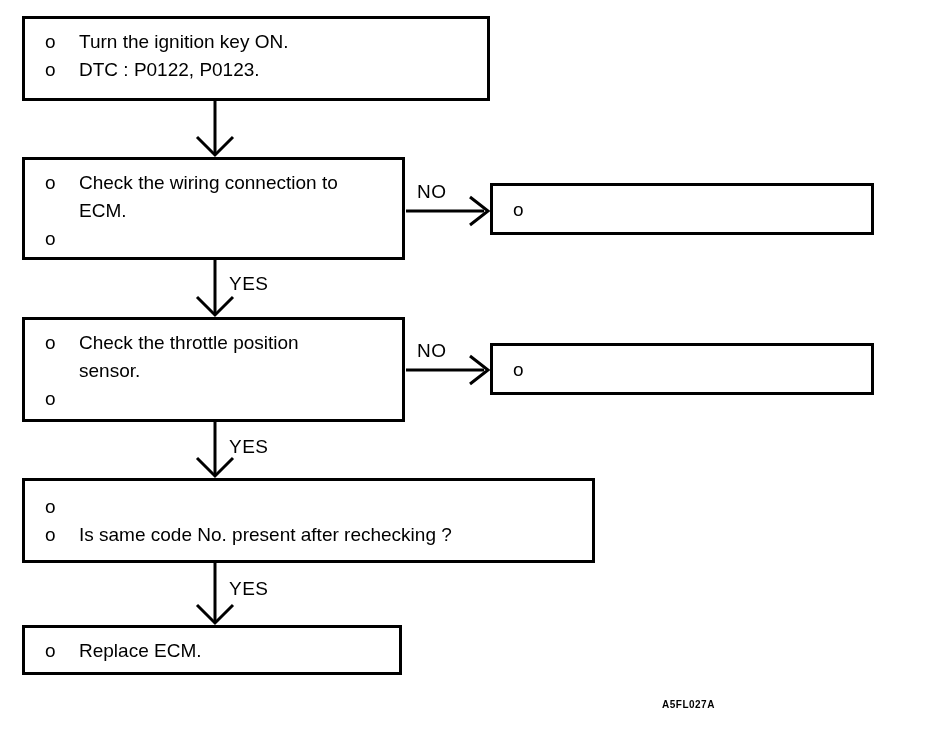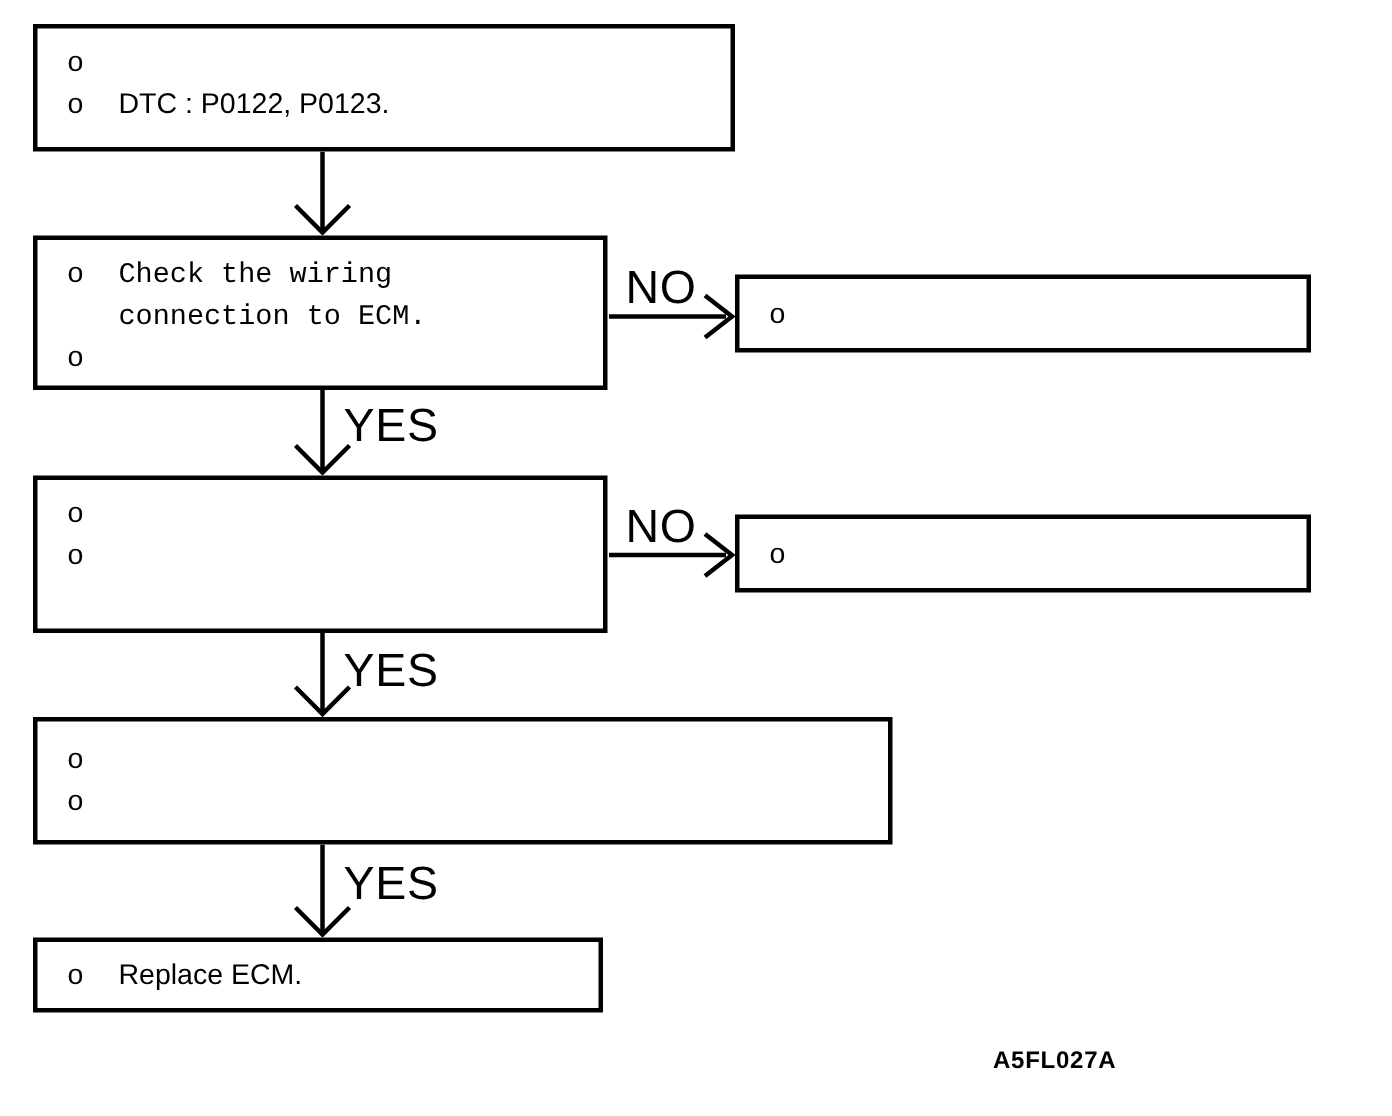--- a/index.html
+++ b/index.html
@@ -34,44 +34,43 @@
   .bullet {
     flex: 0 0 34px;
     text-align: left;
     padding-left: 4px;
   }
   .row-text {
     flex: 0 1 auto;
   }
   .narrow .row-text {
     max-width: 285px;
-    font-family: Liberation Mono, monospace;
   }
   .branch-label {
     position: absolute;
-    font-size: 31px;
+    font-size: 19px;
     line-height: 24px;
     letter-spacing: 0.5px;
   }
   #connectors {
     position: absolute;
     left: 0;
     top: 0;
     pointer-events: none;
   }
   #connectors path {
     stroke: #000000;
     stroke-width: 3;
     fill: none;
   }
   .figure-code {
     position: absolute;
     left: 662px;
     top: 699px;
-    font-size: 16px;
+    font-size: 10px;
     font-weight: bold;
     letter-spacing: 0.5px;
   }
 </style>
 </head>
 <body>
 
 <div id="canvas">
 
   <svg id="connectors" width="928" height="744" viewBox="0 0 928 744">
@@ -92,20 +91,21 @@
     <path d="M197,458 L215,476 L233,458"></path>
 
     <path d="M215,563 L215,621"></path>
     <path d="M197,605 L215,623 L233,605"></path>
   </svg>
 
   <div class="flow-box" style="left:22px; top:16px; width:468px; height:85px;">
     <div class="box-inner">
       <div class="bullet-row">
         <span class="bullet">o</span>
+        <span class="row-text">Turn the ignition key ON.</span>
       </div>
       <div class="bullet-row">
         <span class="bullet">o</span>
         <span class="row-text">DTC : P0122, P0123.</span>
       </div>
     </div>
   </div>
 
   <div class="flow-box narrow" style="left:22px; top:157px; width:383px; height:103px;">
     <div class="box-inner">
@@ -128,20 +128,21 @@
       </div>
     </div>
   </div>
 
   <div class="branch-label" style="left:229px; top:272px;">YES</div>
 
   <div class="flow-box narrow" style="left:22px; top:317px; width:383px; height:105px;">
     <div class="box-inner">
       <div class="bullet-row">
         <span class="bullet">o</span>
+        <span class="row-text">Check the throttle position sensor.</span>
       </div>
       <div class="bullet-row">
         <span class="bullet">o</span>
       </div>
     </div>
   </div>
 
   <div class="branch-label" style="left:417px; top:339px;">NO</div>
 
   <div class="flow-box" style="left:490px; top:343px; width:384px; height:52px;">
@@ -154,20 +155,21 @@
 
   <div class="branch-label" style="left:229px; top:435px;">YES</div>
 
   <div class="flow-box" style="left:22px; top:478px; width:573px; height:85px;">
     <div class="box-inner" style="padding-top:12px;">
       <div class="bullet-row">
         <span class="bullet">o</span>
       </div>
       <div class="bullet-row">
         <span class="bullet">o</span>
+        <span class="row-text">Is same code No. present after rechecking ?</span>
       </div>
     </div>
   </div>
 
   <div class="branch-label" style="left:229px; top:577px;">YES</div>
 
   <div class="flow-box" style="left:22px; top:625px; width:380px; height:50px;">
     <div class="box-inner" style="padding-top:9px;">
       <div class="bullet-row">
         <span class="bullet">o</span>

